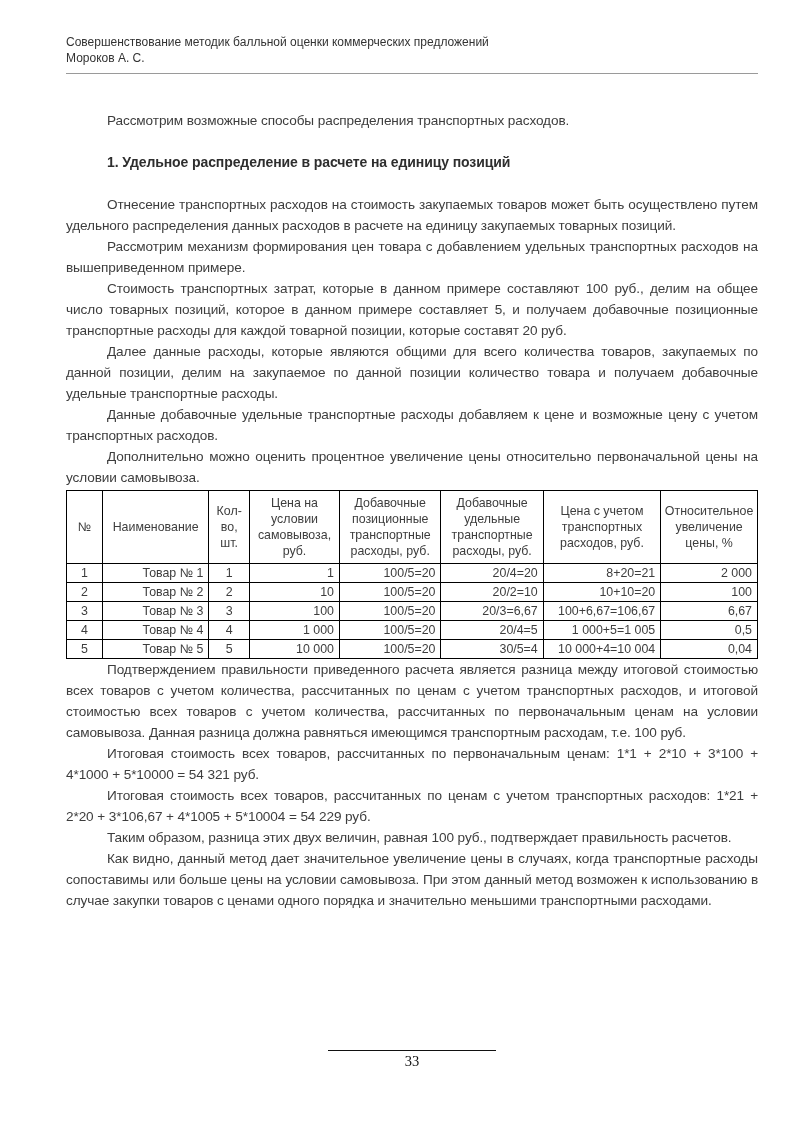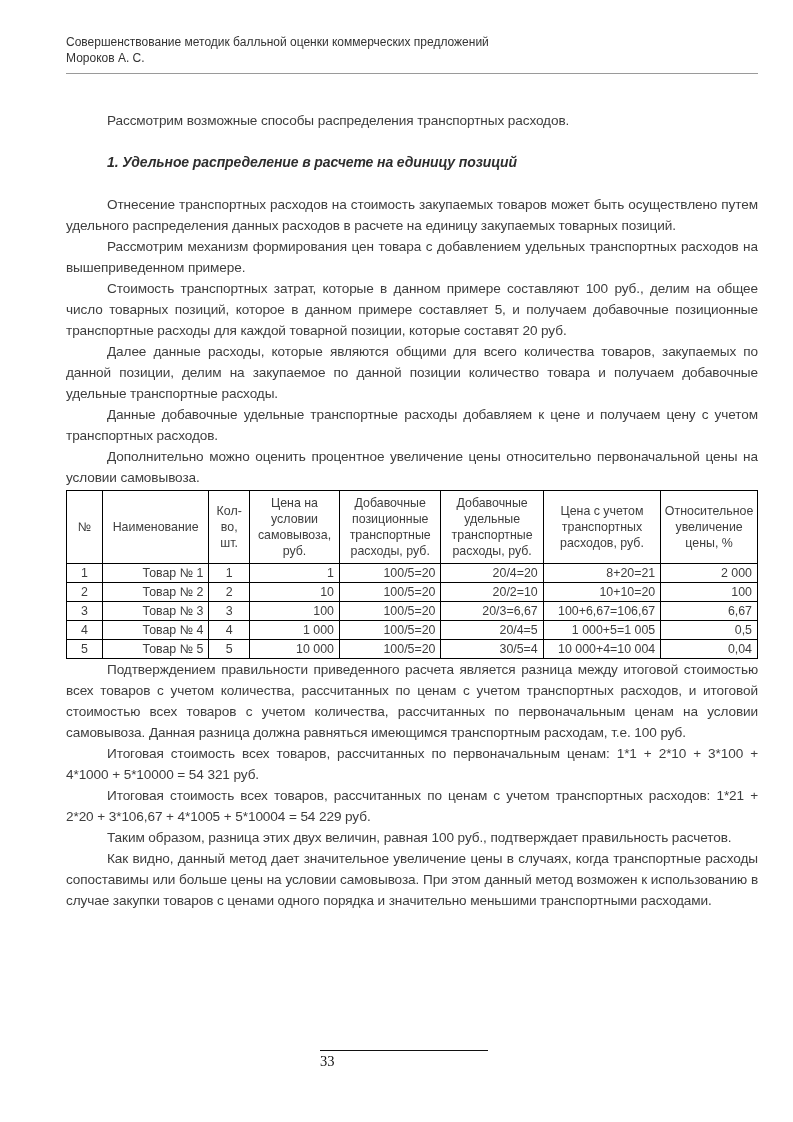--- a/index.html
+++ b/index.html
@@ -27,21 +27,20 @@
     hyphens:auto;
   }
   .section-heading {
     margin:21px 0;
     font-size:14px;
     line-height:21px;
     font-weight:bold;
     color:#2e2e2e;
     text-indent:41px;
     letter-spacing:-0.1px;
-    font-style:italic;
   }
 
   table.cost-table {
     width:100%;
     border-collapse:collapse;
     table-layout:fixed;
     margin:2px 0 0 0;
   }
   .cost-table th, .cost-table td {
     border:1px solid #000000;
@@ -62,23 +61,23 @@
     padding:1px 5px;
     white-space:nowrap;
   }
   .cost-table td.c0, .cost-table td.c2 { text-align:center; }
   .cost-table td.c1 { text-align:right; }
   .cost-table td.c3, .cost-table td.c4, .cost-table td.c5,
   .cost-table td.c6, .cost-table td.c7 { text-align:right; }
 
   .footnote {
     position:absolute;
-    left:320px; top:1050px;
+    left:328px; top:1050px;
     width:168px;
-    text-align:left;
+    text-align:center;
   }
   .footnote-rule { height:0; border-top:1.6px solid #111111; }
   .page-number {
     font-family:"Liberation Serif","DejaVu Serif",serif;
     font-size:14.5px;
     line-height:18px;
     color:#111111;
     margin-top:1px;
   }
 </style>
@@ -95,21 +94,21 @@
 
   <main>
     <p class="para">Рассмотрим возможные способы распределения транспортных расходов.</p>
 
     <h2 class="section-heading">1. Удельное распределение в расчете на единицу позиций</h2>
 
     <p class="para">Отнесение транспортных расходов на стоимость закупаемых товаров может быть осуществлено путем удельного распределения данных расходов в расчете на единицу закупаемых товарных позиций.</p>
     <p class="para">Рассмотрим механизм формирования цен товара с добавлением удельных транспортных расходов на вышеприведенном примере.</p>
     <p class="para">Стоимость транспортных затрат, которые в данном примере составляют 100 руб., делим на общее число товарных позиций, которое в данном примере составляет 5, и получаем добавочные позиционные транспортные расходы для каждой товарной позиции, которые составят 20 руб.</p>
     <p class="para">Далее данные расходы, которые являются общими для всего количества товаров, закупаемых по данной позиции, делим на закупаемое по данной позиции количество товара и получаем добавочные удельные транспортные расходы.</p>
-    <p class="para">Данные добавочные удельные транспортные расходы добавляем к цене и получаем цену с учетом транспортных расходов.</p>
+    <p class="para">Данные добавочные удельные транспортные расходы добавляем к цене и возможные цену с учетом транспортных расходов.</p>
     <p class="para">Дополнительно можно оценить процентное увеличение цены относительно первоначальной цены на условии самовывоза.</p>
 
     <table class="cost-table">
       <colgroup>
           <col style="width: 5.2%;">
           <col style="width: 15.4%;">
           <col style="width: 5.9%;">
           <col style="width: 13%;">
           <col style="width: 14.7%;">
           <col style="width: 14.8%;">

